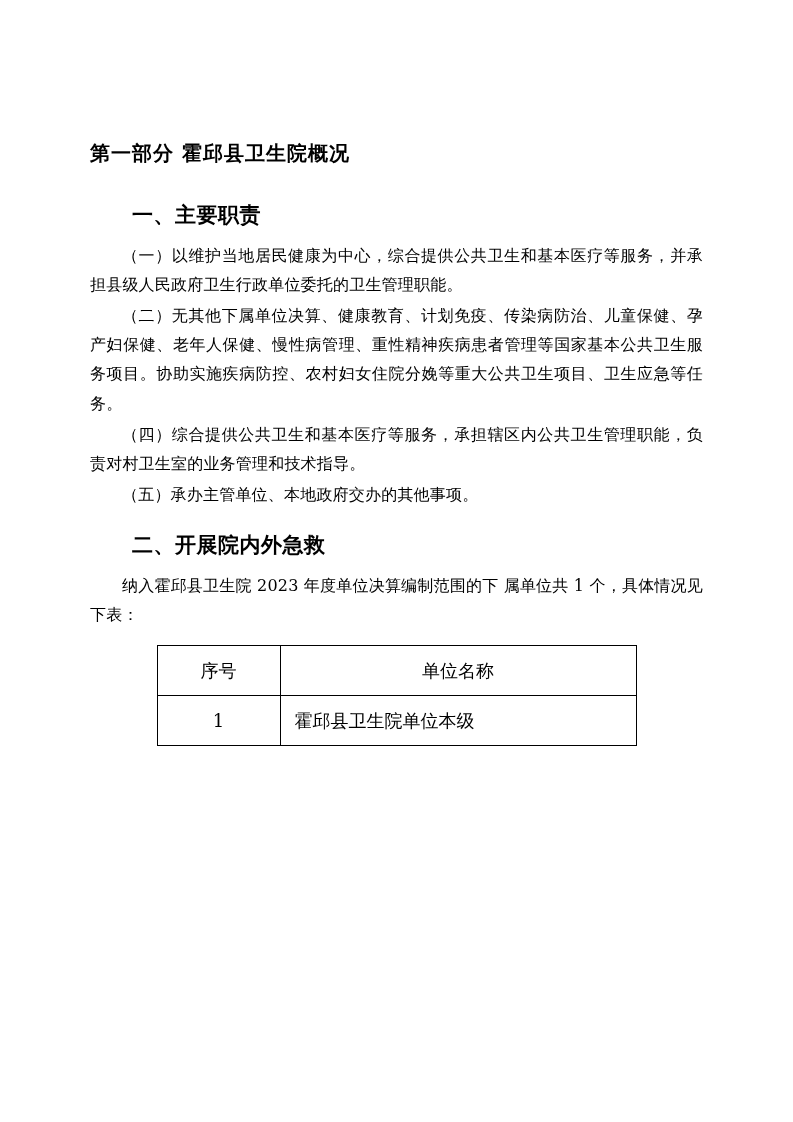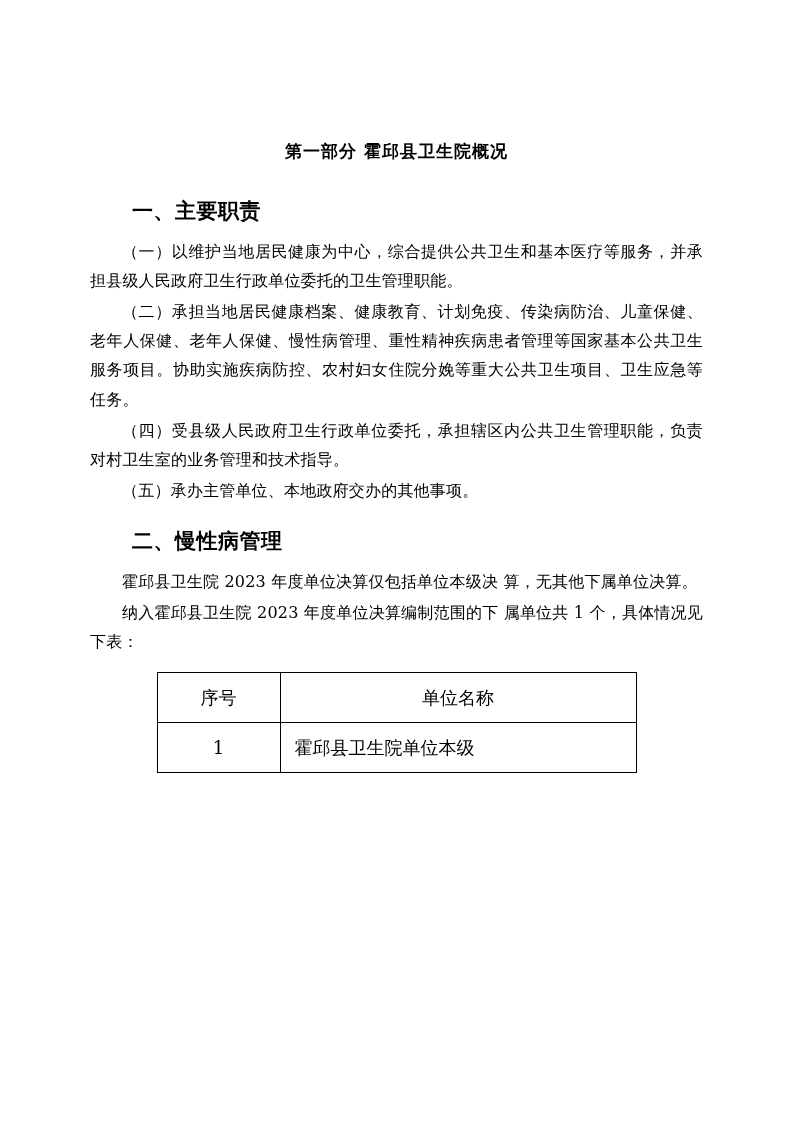--- a/index.html
+++ b/index.html
@@ -16,22 +16,21 @@
     overflow: hidden;
   }
   .page {
     position: relative;
     width: 793px;
     height: 1122px;
     box-sizing: border-box;
     padding: 0 90px;
   }
   .doc-title {
-    text-align: center;
-    font-size: 17px;
+    font-size: 20px;
     font-weight: bold;
     letter-spacing: 1px;
     margin-top: 140px;
     margin-bottom: 34px;
     font-family: "DejaVu Serif", "Liberation Serif", serif;
   }
   .section-heading {
     font-size: 21px;
     font-weight: bold;
     text-indent: 2em;
@@ -83,27 +82,26 @@
 </head>
 <body>
 
 <div class="page">
 
   <div class="doc-title">第一部分 霍邱县卫生院概况</div>
 
   <div class="section-heading">一、主要职责</div>
 
   <p class="para">（一）以维护当地居民健康为中心，综合提供公共卫生和基本医疗等服务，并承担县级人民政府卫生行政单位委托的卫生管理职能。</p>
-  <p class="para">（二）承担当地居民健康档案、健康教育、计划免疫、传染病防治、儿童保健、老年人保健、老年人保健、慢性病管理、重性精神疾病患者管理等国家基本公共卫生服务项目。协助实施疾病防控、农村妇女住院分娩等重大公共卫生项目、卫生应急等任务。</p>
-  <p class="para">（四）受县级人民政府卫生行政单位委托，承担辖区内公共卫生管理职能，负责对村卫生室的业务管理和技术指导。</p>
+  <p class="para">（二）无其他下属单位决算、健康教育、计划免疫、传染病防治、儿童保健、孕产妇保健、老年人保健、慢性病管理、重性精神疾病患者管理等国家基本公共卫生服务项目。协助实施疾病防控、农村妇女住院分娩等重大公共卫生项目、卫生应急等任务。</p>
+  <p class="para">（四）综合提供公共卫生和基本医疗等服务，承担辖区内公共卫生管理职能，负责对村卫生室的业务管理和技术指导。</p>
   <p class="para para-gap">（五）承办主管单位、本地政府交办的其他事项。</p>
 
-  <div class="section-heading">二、慢性病管理</div>
+  <div class="section-heading">二、开展院内外急救</div>
 
-  <p class="para">霍邱县卫生院 2023 年度单位决算仅包括单位本级决 算，无其他下属单位决算。</p>
   <p class="para">纳入霍邱县卫生院 2023 年度单位决算编制范围的下 属单位共 1 个，具体情况见下表：</p>
 
   <table class="unit-table">
     <thead>
       <tr>
         <th class="col-no">序号</th>
         <th class="col-name-head">单位名称</th>
       </tr>
     </thead>
     <tbody>

